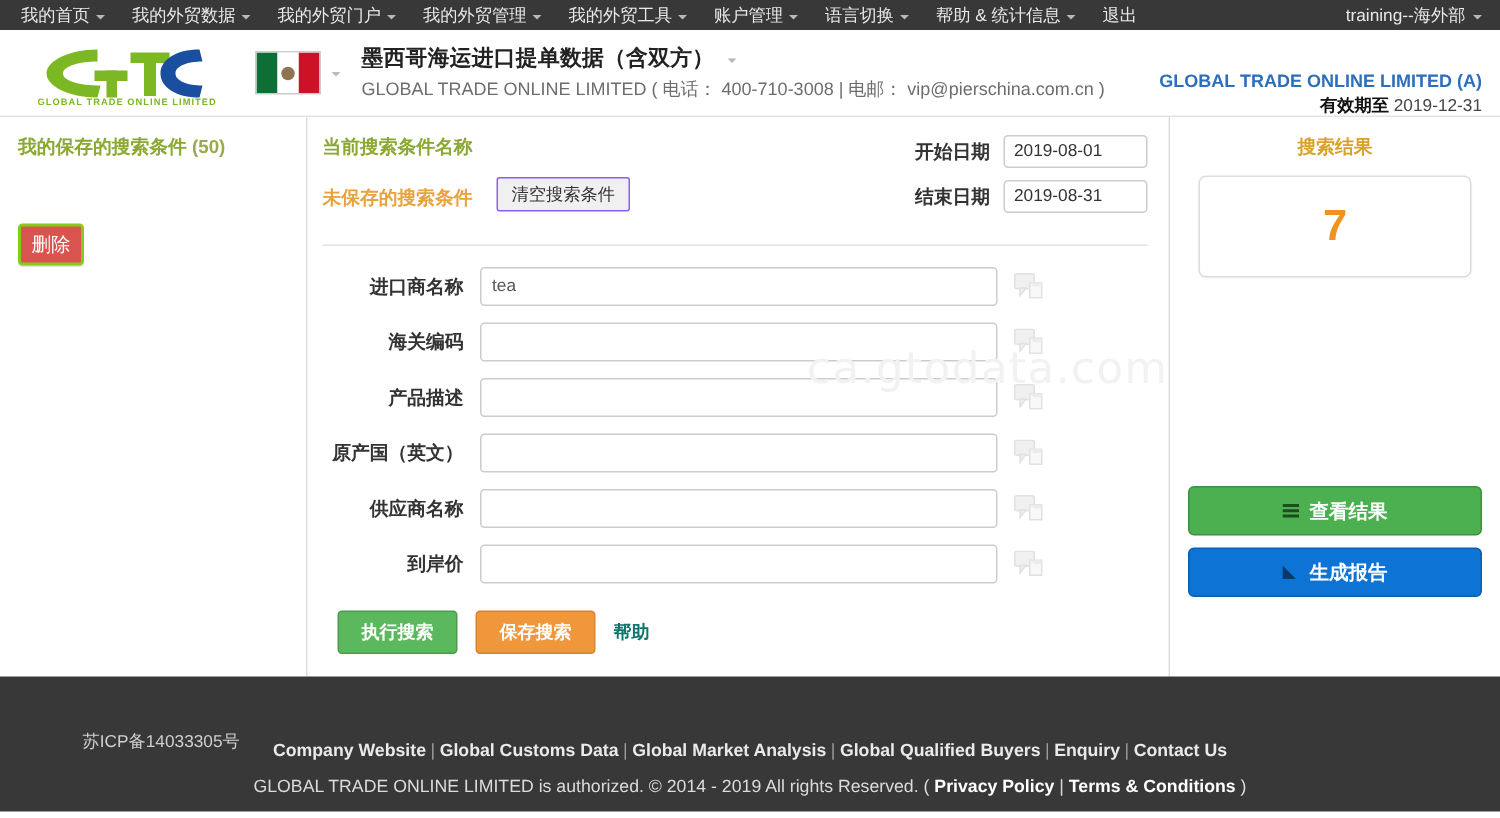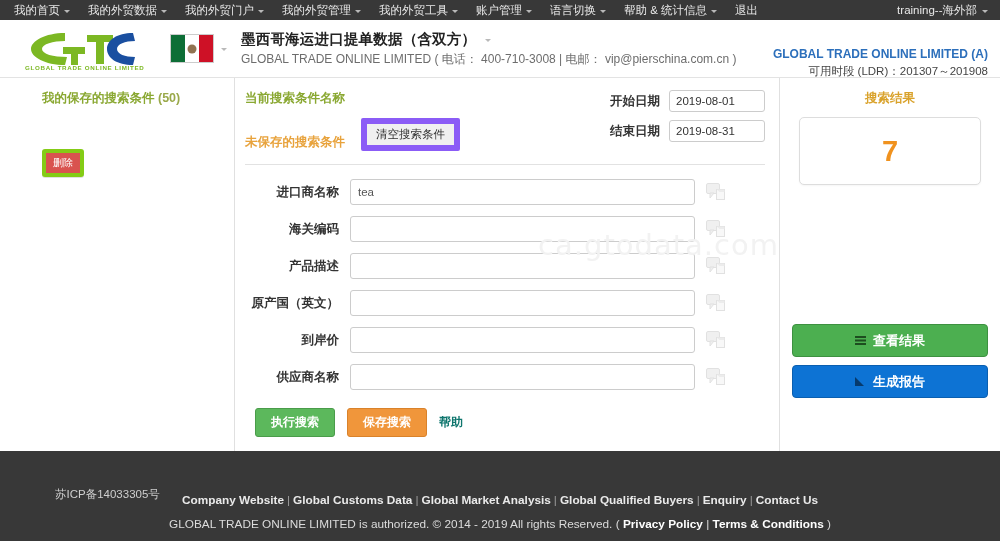--- a/index.html
+++ b/index.html
@@ -52,37 +52,37 @@
   .title-sub{font-size:12px;color:#6d6d6d;margin-top:2px;white-space:nowrap;}
   .header-right{
     position:absolute;right:12px;top:26px;text-align:right;line-height:1.45;
     font-size:11.5px;color:#4a6fa5;
   }
   .header-right .line1{color:#2c6fbb;font-weight:bold;font-size:12px;}
   .header-right .line2{color:#444;}
   .header-right .line2 b{color:#111;}
   .header-right .line3{color:#444;}
   
-  .main{display:flex;height:373px;background:#fff;position:relative;box-sizing:border-box;padding-left:30px;}
+  .main{display:flex;height:373px;background:#fff;position:relative;box-sizing:border-box;}
   .col-left{width:205px;padding:12px 0 0 12px;box-sizing:border-box;border-right:1px solid #e0e0e0;}
   .saved-title{color:#8aa832;font-size:12.5px;font-weight:bold;cursor:pointer;}
   .saved-title .cnt{color:#9aa94a;font-weight:bold;}
   .btn-del{
     margin-top:42px;display:inline-block;background:#d9534f;color:#fff;
-    font-size:10px;padding:3px 7px;border:4px solid #84cc16;border-radius:3px;
+    font-size:13px;padding:3px 7px;border:2px solid #84cc16;border-radius:3px;
     cursor:pointer;box-shadow:0 1px 0 rgba(0,0,0,.12);
   }
   .col-mid{flex:1;padding:12px 14px 0 10px;box-sizing:border-box;border-right:1px solid #e0e0e0;position:relative;}
   .cond-row{display:flex;align-items:flex-start;}
   .cond-left{width:340px;}
   .cond-label{color:#8aa832;font-size:12.5px;font-weight:bold;}
   .cond-row2{display:flex;align-items:flex-end;gap:16px;margin-top:11px;}
   .cond-unsaved{color:#e8a33d;font-size:12.5px;font-weight:bold;}
   .btn-clear{
-    background:#f0f0f0;border:6px solid #8b5cf6;border-radius:2px;
+    background:#f0f0f0;border:1px solid #8b5cf6;border-radius:2px;
     font-size:11.5px;color:#333;padding:3px 9px;cursor:pointer;font-family:Liberation Mono, monospace;
   }
   .dates{margin-left:auto;}
   .date-row{display:flex;align-items:center;gap:9px;margin-bottom:8px;}
   .date-label{font-size:12.5px;color:#333;font-weight:bold;}
   .date-input{
     width:96px;height:22px;border:1px solid #ccc;border-radius:3px;background:#fff;
     font-size:11.5px;color:#333;padding:0 6px;box-sizing:border-box;
     font-family:"Liberation Sans",sans-serif;
   }
@@ -217,20 +217,24 @@
   </div>
   <div class="title-block">
     <div class="title-row">
       <span class="title-main">墨西哥海运进口提单数据（含双方）</span>
       <span class="caret"></span>
     </div>
     <div class="title-sub">GLOBAL TRADE ONLINE LIMITED ( 电话： 400-710-3008 | 电邮： vip@pierschina.com.cn )</div>
   </div>
   <div class="header-right">
     <div class="line1">GLOBAL TRADE ONLINE LIMITED (A)</div>
+    <div class="line2">
+      <b>有效期至</b>
+      <span>2019-12-31</span>
+    </div>
     <div class="line3">可用时段 (LDR)：201307～201908</div>
   </div>
 </div>
 
 <div class="main">
 
   <div class="col-left">
     <div class="saved-title">
       <span>我的保存的搜索条件</span>
       <span class="cnt">(50)</span>
@@ -298,31 +302,31 @@
           <div class="f-label">原产国（英文）</div>
           <input class="f-input" value="" style="">
           <svg class="note-icon" viewBox="0 0 20 18">
             <rect x="0.5" y="0.5" width="13" height="10" rx="1.5" fill="#e4e4e4" stroke="#c9c9c9"></rect>
             <path d="M4 10 L4 15 L8 10 Z" fill="#e4e4e4" stroke="#c9c9c9"></path>
             <rect x="10.5" y="6.5" width="8" height="10" fill="#f4f4f4" stroke="#c9c9c9"></rect>
             <path d="M10.5 6.5 L18.5 6.5 L18.5 9 L13.5 9 Z" fill="#ddd"></path>
           </svg>
         </div>
         <div class="form-row">
+          <div class="f-label">供应商名称</div>
+          <input class="f-input" value="" style="">
+          <svg class="note-icon" viewBox="0 0 20 18">
+            <rect x="0.5" y="0.5" width="13" height="10" rx="1.5" fill="#e4e4e4" stroke="#c9c9c9"></rect>
+            <path d="M4 10 L4 15 L8 10 Z" fill="#e4e4e4" stroke="#c9c9c9"></path>
+            <rect x="10.5" y="6.5" width="8" height="10" fill="#f4f4f4" stroke="#c9c9c9"></rect>
+            <path d="M10.5 6.5 L18.5 6.5 L18.5 9 L13.5 9 Z" fill="#ddd"></path>
+          </svg>
+        </div>
+        <div class="form-row">
           <div class="f-label">到岸价</div>
-          <input class="f-input" value="" style="">
-          <svg class="note-icon" viewBox="0 0 20 18">
-            <rect x="0.5" y="0.5" width="13" height="10" rx="1.5" fill="#e4e4e4" stroke="#c9c9c9"></rect>
-            <path d="M4 10 L4 15 L8 10 Z" fill="#e4e4e4" stroke="#c9c9c9"></path>
-            <rect x="10.5" y="6.5" width="8" height="10" fill="#f4f4f4" stroke="#c9c9c9"></rect>
-            <path d="M10.5 6.5 L18.5 6.5 L18.5 9 L13.5 9 Z" fill="#ddd"></path>
-          </svg>
-        </div>
-        <div class="form-row">
-          <div class="f-label">供应商名称</div>
           <input class="f-input" value="" style="">
           <svg class="note-icon" viewBox="0 0 20 18">
             <rect x="0.5" y="0.5" width="13" height="10" rx="1.5" fill="#e4e4e4" stroke="#c9c9c9"></rect>
             <path d="M4 10 L4 15 L8 10 Z" fill="#e4e4e4" stroke="#c9c9c9"></path>
             <rect x="10.5" y="6.5" width="8" height="10" fill="#f4f4f4" stroke="#c9c9c9"></rect>
             <path d="M10.5 6.5 L18.5 6.5 L18.5 9 L13.5 9 Z" fill="#ddd"></path>
           </svg>
         </div>
       </div>
 

